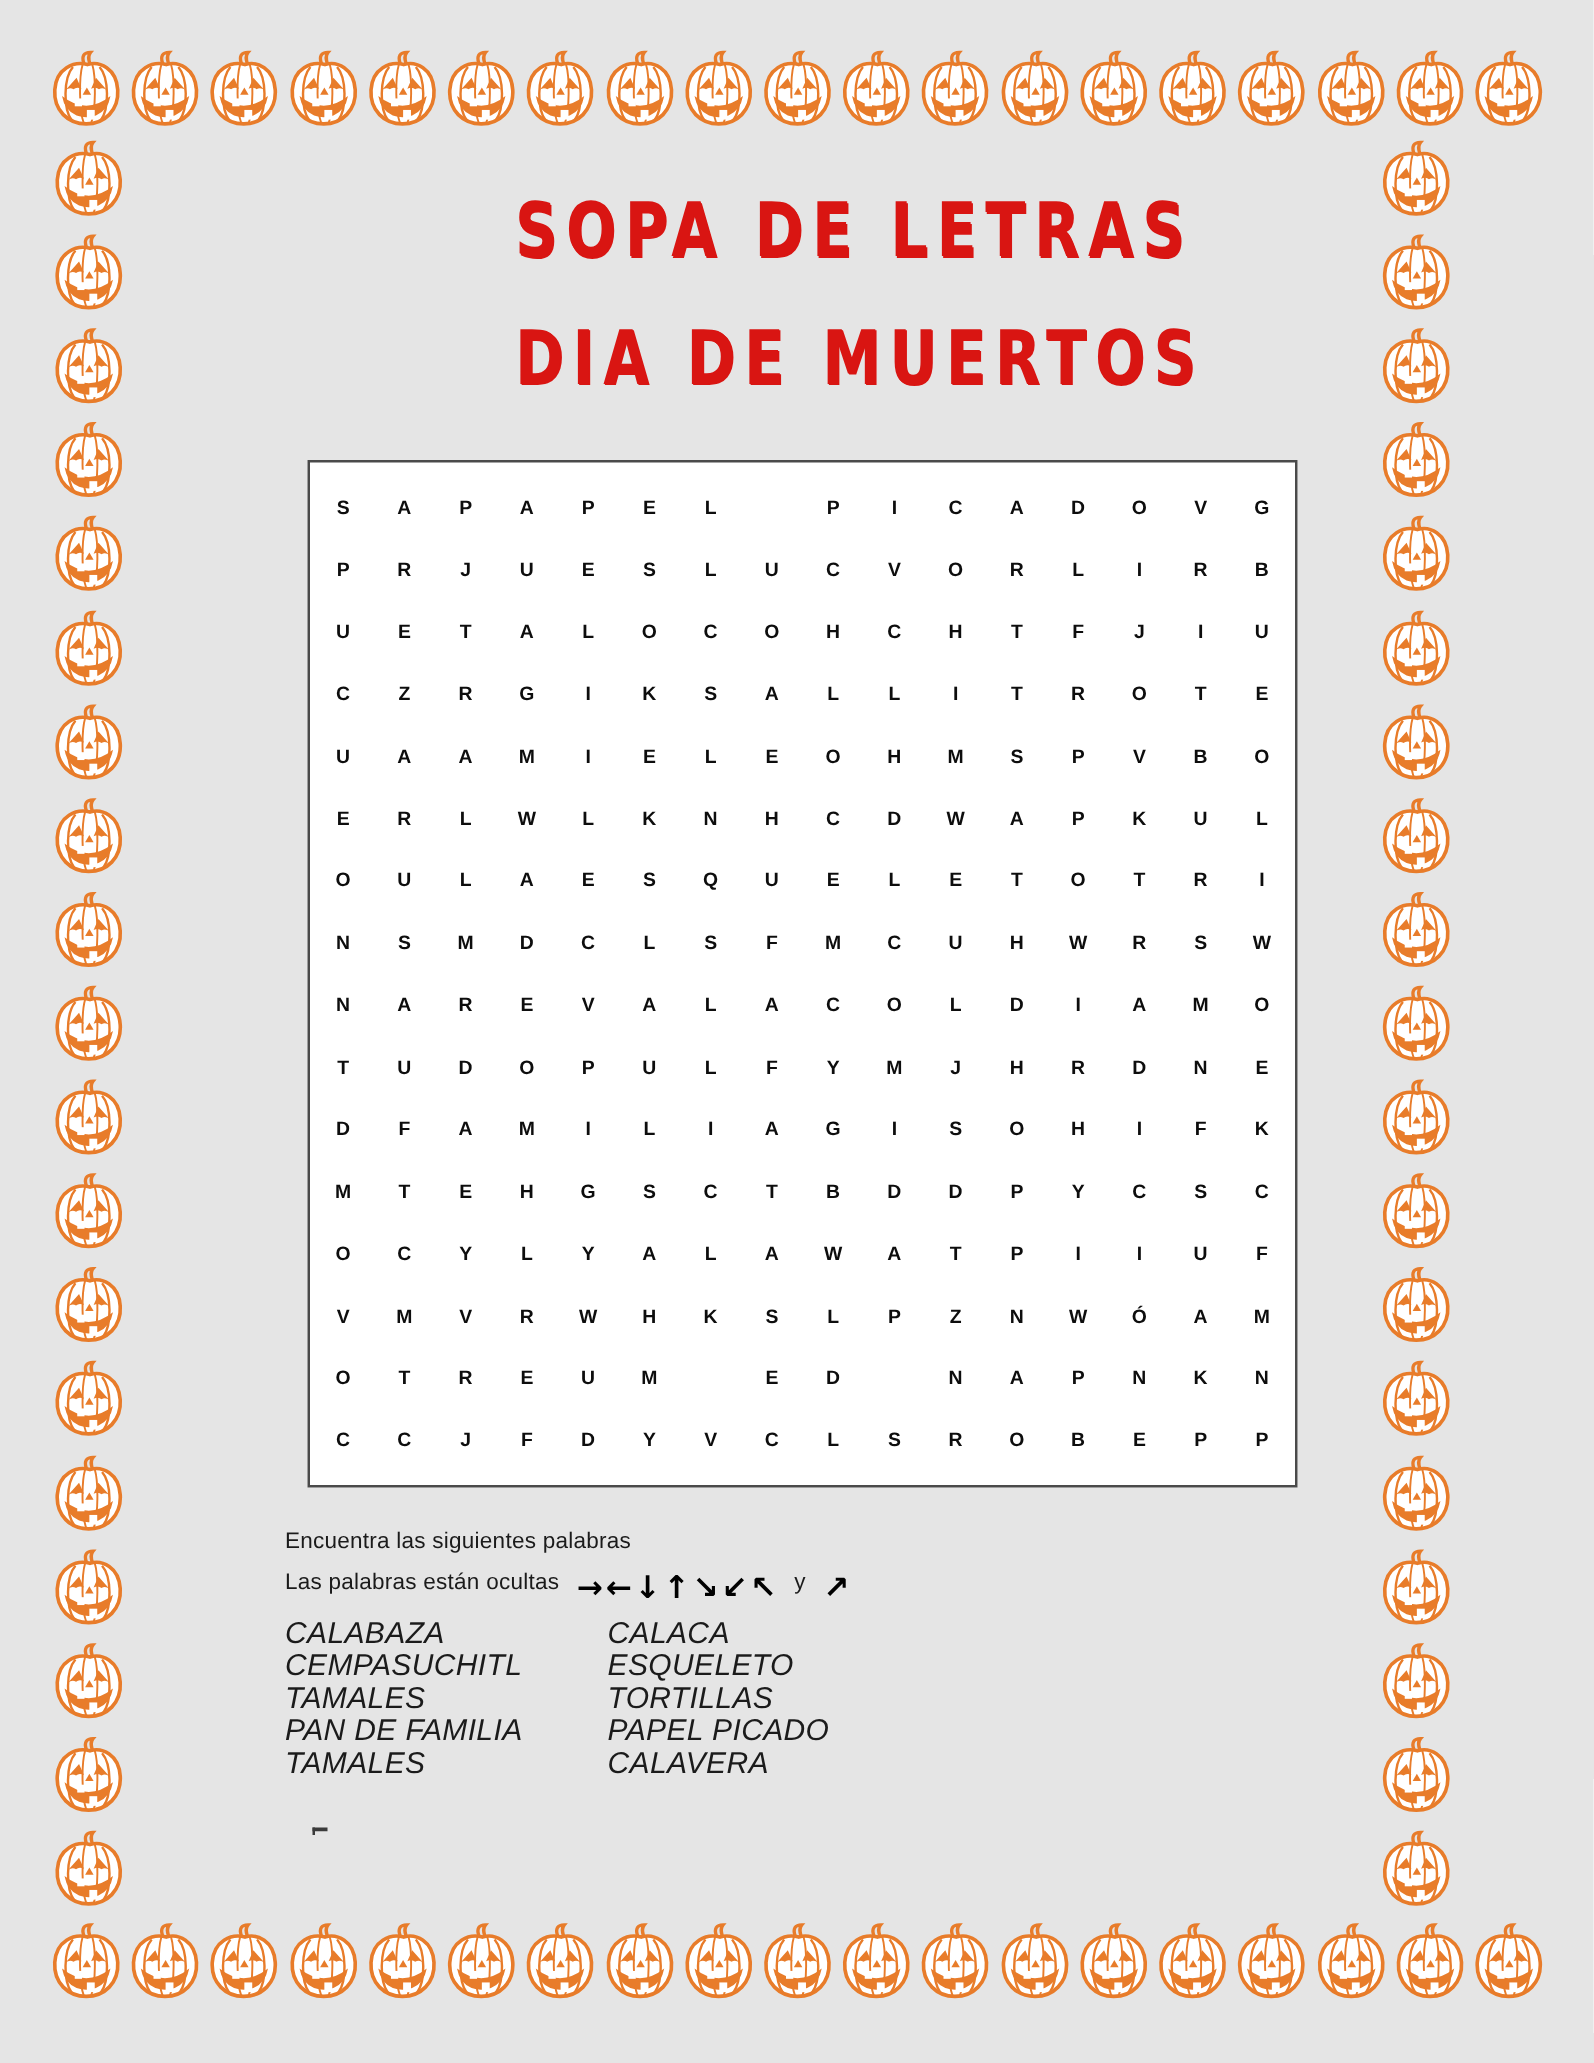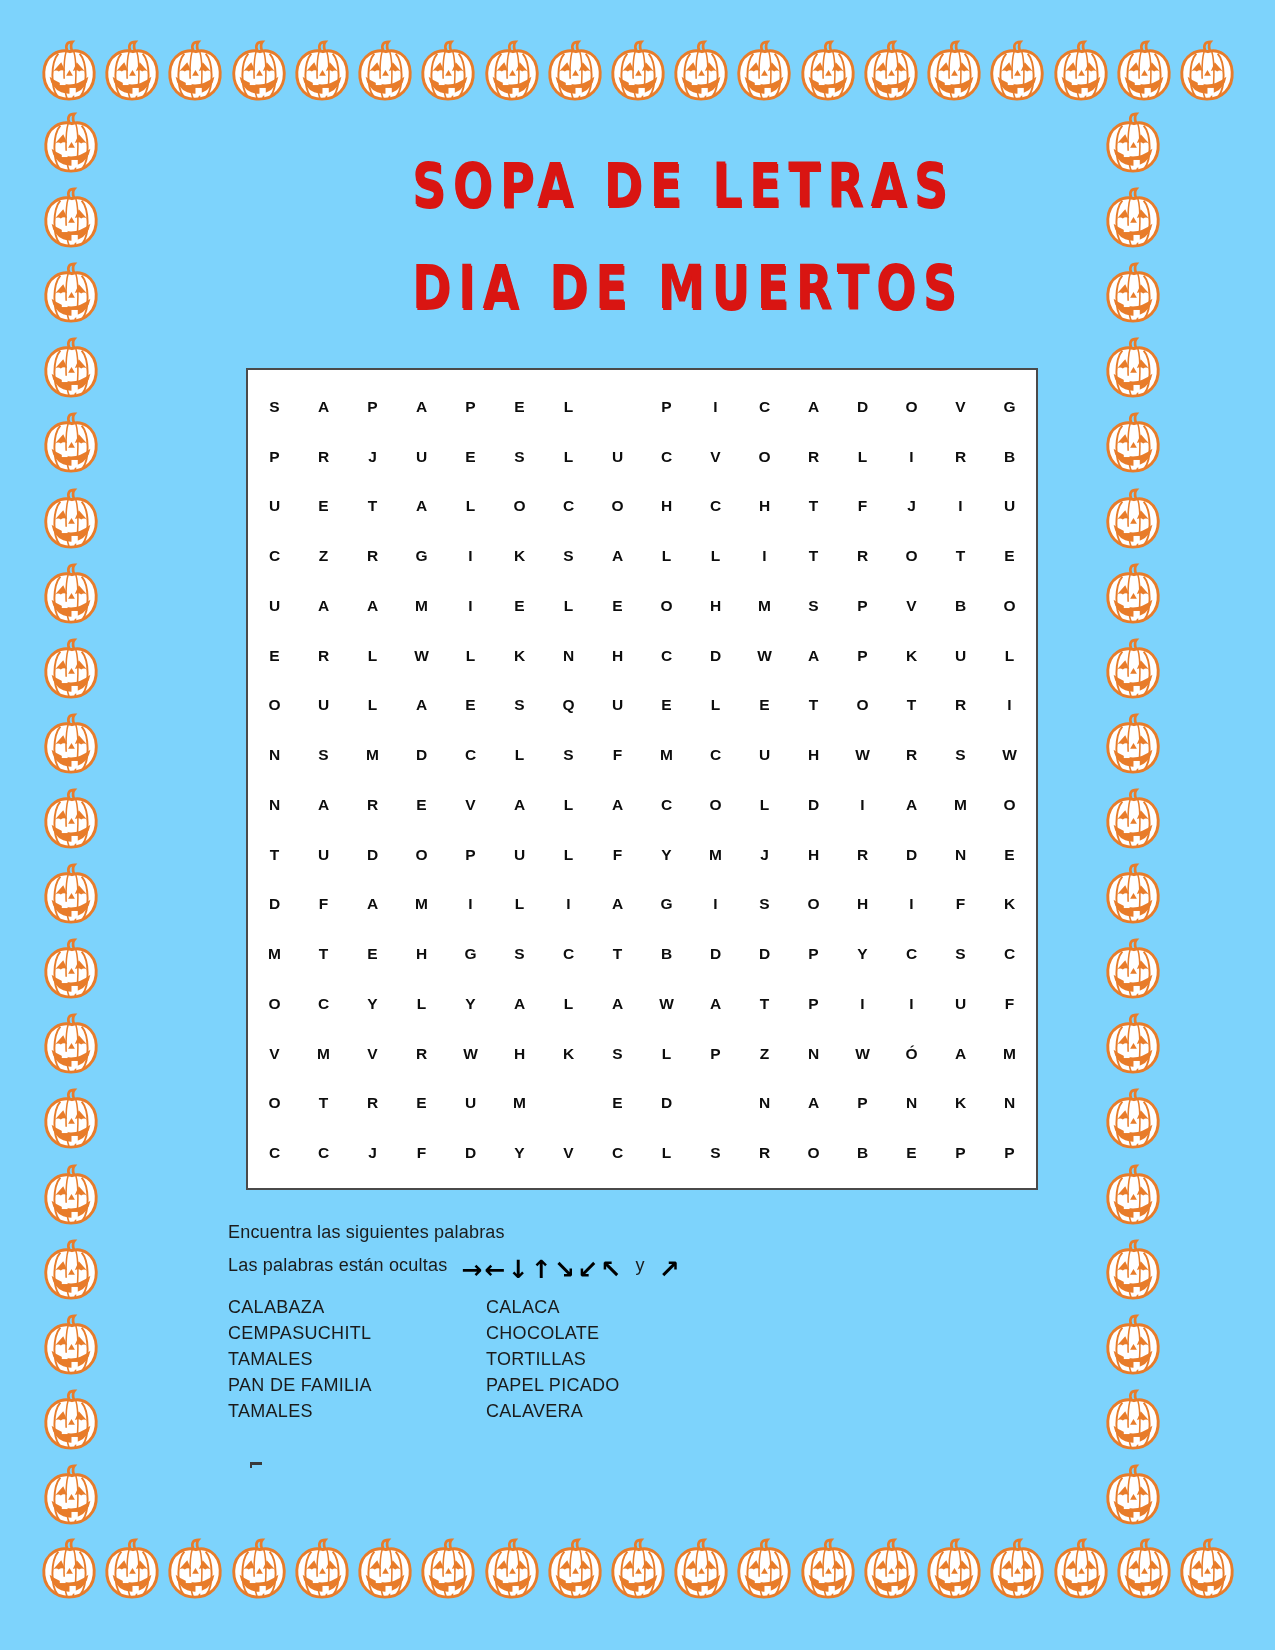--- a/index.html
+++ b/index.html
@@ -3,21 +3,21 @@
 <meta charset="utf-8">
 <style>
   * { margin: 0; padding: 0; box-sizing: border-box; }
   html, body { background: #ffffff; }
   body { font-family: "Liberation Sans", sans-serif; }
 
   .page {
     position: relative;
     width: 1275px;
     height: 1650px;
-    background: #7dd3fc;
+    background: #e5e5e5;
     overflow: hidden;
   }
 
   
   .pumpkin { width: 62px; height: 62px; color: #e87c2a; display: block; flex: 0 0 auto; }
   .pb { position: absolute; display: flex; }
   .pb-top    { left: 38px;  top: 40px;    width: 1200px; justify-content: space-between; }
   .pb-bottom { left: 38px;  top: 1538px;  width: 1200px; justify-content: space-between; }
   .pb-left   { left: 40px;  top: 112px;   height: 1414px; flex-direction: column; justify-content: space-between; }
   .pb-right  { left: 1102px;top: 112px;   height: 1414px; flex-direction: column; justify-content: space-between; }
@@ -78,25 +78,26 @@
   }
   .conj { font-size: 18px; margin: 0 14px 0 12px; }
 
   
   .word-list { position: absolute; left: 228px; top: 1294px; display: flex; }
   .word-col { display: flex; flex-direction: column; }
   .word-col-1 { width: 258px; }
   .word-col-2 { width: 260px; justify-content: flex-end; }
   .word-col-3 { width: 220px; }
   .word-item {
-    font-size: 18px;
+    font-size: 24px;
     line-height: 26px;
     color: #1b1b1b;
     letter-spacing: 0.3px;
     white-space: nowrap;
+    font-style: italic;
   }
 
   
   .cropped-glyph {
     position: absolute;
     left: 250px;
     top: 1462px;
     width: 12px;
     height: 6px;
     border-top: 3px solid #3a3a3a;
@@ -647,21 +648,21 @@
   <div class="word-list" id="word-list">
       <div class="word-col word-col-1">
         <div class="word-item">CALABAZA</div>
         <div class="word-item">CEMPASUCHITL</div>
         <div class="word-item">TAMALES</div>
         <div class="word-item">PAN DE FAMILIA</div>
         <div class="word-item">TAMALES</div>
       </div>
       <div class="word-col word-col-2">
         <div class="word-item">CALACA</div>
-        <div class="word-item">CHOCOLATE</div>
+        <div class="word-item">ESQUELETO</div>
         <div class="word-item">TORTILLAS</div>
         <div class="word-item">PAPEL PICADO</div>
         <div class="word-item">CALAVERA</div>
       </div>
     </div>
 
   <div class="cropped-glyph"></div>
 
 </div>
 

